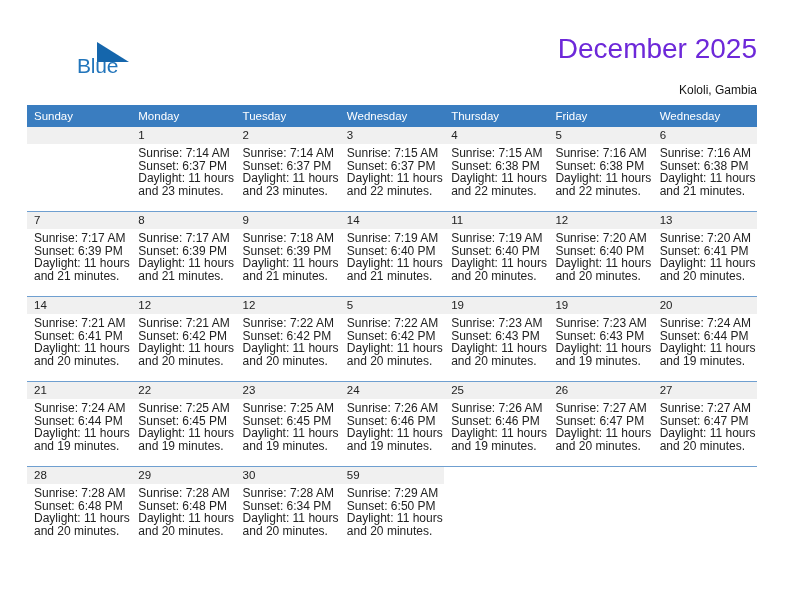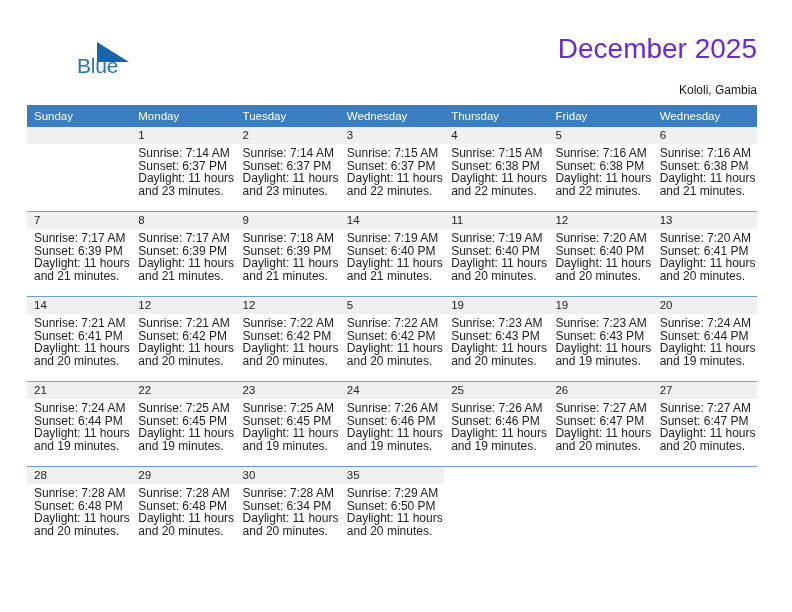--- a/index.html
+++ b/index.html
@@ -505,21 +505,21 @@
               <div class="info">
                 <span>Sunrise: 7:28 AM</span>
                 <span>Sunset: 6:34 PM</span>
                 <span>Daylight: 11 hours</span>
                 <span>and 20 minutes.</span>
               </div>
             </div>
           </td>
           <td>
             <div class="cell">
-              <span class="daynum">35</span>
+              <span class="daynum">59</span>
               <div class="info">
                 <span>Sunrise: 7:29 AM</span>
                 <span>Sunset: 6:50 PM</span>
                 <span>Daylight: 11 hours</span>
                 <span>and 20 minutes.</span>
               </div>
             </div>
           </td>
           <td>
             <div class="cell blank">

